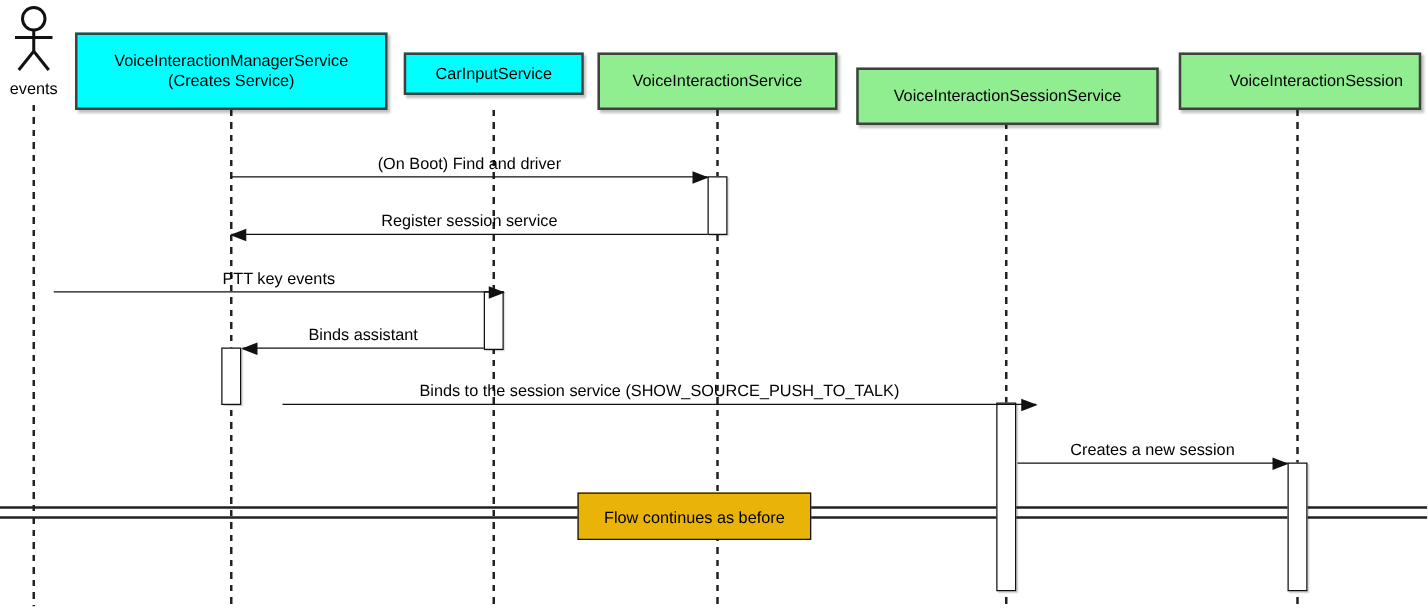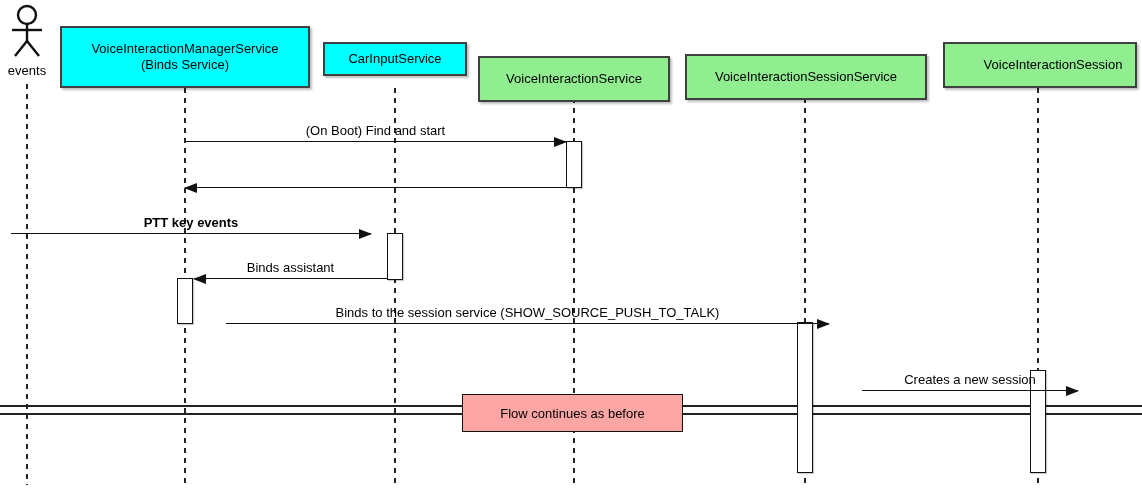--- a/index.html
+++ b/index.html
@@ -47,22 +47,22 @@
     position:absolute;left:-1px;bottom:-4.6px;width:0;height:0;
     border-right:13px solid #111;border-top:5px solid transparent;border-bottom:5px solid transparent;
   }
   
   .divider-lines{
     position:absolute;left:0;width:1142px;top:405px;height:10px;
     border-top:2px solid #222;border-bottom:2px solid #222;
     box-sizing:border-box;z-index:2;
   }
   .divider-box{
-    position:absolute;left:462px;top:394px;width:221px;height:38px;
-    background:#fca5a5;border:1.5px solid #111;
+    position:absolute;left:462px;top:394px;width:187px;height:38px;
+    background:#eab308;border:1.5px solid #111;
     display:flex;align-items:center;justify-content:center;
     box-sizing:border-box;z-index:5;white-space:nowrap;
   }
   
   .actor{position:absolute;left:8px;top:4px;width:38px;height:58px;z-index:6;}
   .actor-label{position:absolute;left:0px;top:63px;width:54px;text-align:center;z-index:6;}
 </style>
 </head>
 <body>
 
@@ -86,68 +86,69 @@
 
   <div class="divider-lines"></div>
 
   <div class="activation" style="left:566px;top:141px;height:47px;"></div>
   <div class="activation" style="left:387px;top:233px;height:47px;"></div>
   <div class="activation" style="left:177px;top:278px;height:46px;"></div>
   <div class="activation" style="left:797px;top:322px;height:151px;"></div>
   <div class="activation" style="left:1030px;top:370px;height:103px;"></div>
 
   <div class="msg" style="left:185px;width:381px;top:121px;">
-    <span class="label">(On Boot) Find and start</span>
+    <span class="label">(On Boot) Find and driver</span>
     <div class="line"></div>
     <div class="head-right"></div>
   </div>
 
   <div class="msg" style="left:185px;width:381px;top:167px;">
+    <span class="label">Register session service</span>
     <div class="line"></div>
     <div class="head-left"></div>
   </div>
 
-  <div class="msg" style="left:11px;width:360px;top:213px;font-weight:bold;">
+  <div class="msg" style="left:43px;width:360px;top:213px;">
     <span class="label">PTT key events</span>
     <div class="line"></div>
     <div class="head-right"></div>
   </div>
 
   <div class="msg" style="left:194px;width:193px;top:258px;">
     <span class="label">Binds assistant</span>
     <div class="line"></div>
     <div class="head-left"></div>
   </div>
 
   <div class="msg" style="left:194px;width:603px;top:303px;margin-left:32px;">
     <span class="label">Binds to the session service (SHOW_SOURCE_PUSH_TO_TALK)</span>
     <div class="line"></div>
     <div class="head-right"></div>
   </div>
 
-  <div class="msg" style="left:862px;width:216px;top:350px;margin-top:20px;">
+  <div class="msg" style="left:814px;width:216px;top:350px;">
     <span class="label">Creates a new session</span>
     <div class="line"></div>
     <div class="head-right"></div>
   </div>
 
   <div class="divider-box">
     <span>Flow continues as before</span>
   </div>
 
   <div class="pbox" style="left: 60px; top: 26px; width: 250px; height: 62px; background-color: rgb(0, 255, 255);">
     <span>VoiceInteractionManagerService</span>
-    <span>(Binds Service)</span>
+    <span>(Creates Service)</span>
   </div>
 
   <div class="pbox" style="left: 323px; top: 42px; width: 144px; height: 34px; background-color: rgb(0, 255, 255);">
     <span>CarInputService</span>
   </div>
 
-  <div class="pbox" style="left: 478px; top: 56px; width: 192px; height: 46px; background-color: rgb(144, 238, 144);">
+  <div class="pbox" style="left: 478px; top: 42px; width: 192px; height: 46px; background-color: rgb(144, 238, 144);">
     <span>VoiceInteractionService</span>
   </div>
 
   <div class="pbox" style="left: 685px; top: 42px; width: 242px; height: 46px; background-color: rgb(144, 238, 144); margin-top: 12px;">
     <span>VoiceInteractionSessionService</span>
   </div>
 
   <div class="pbox" style="left: 943px; top: 42px; width: 194px; height: 46px; background-color: rgb(144, 238, 144); padding-left: 26px;">
     <span>VoiceInteractionSession</span>
   </div>

